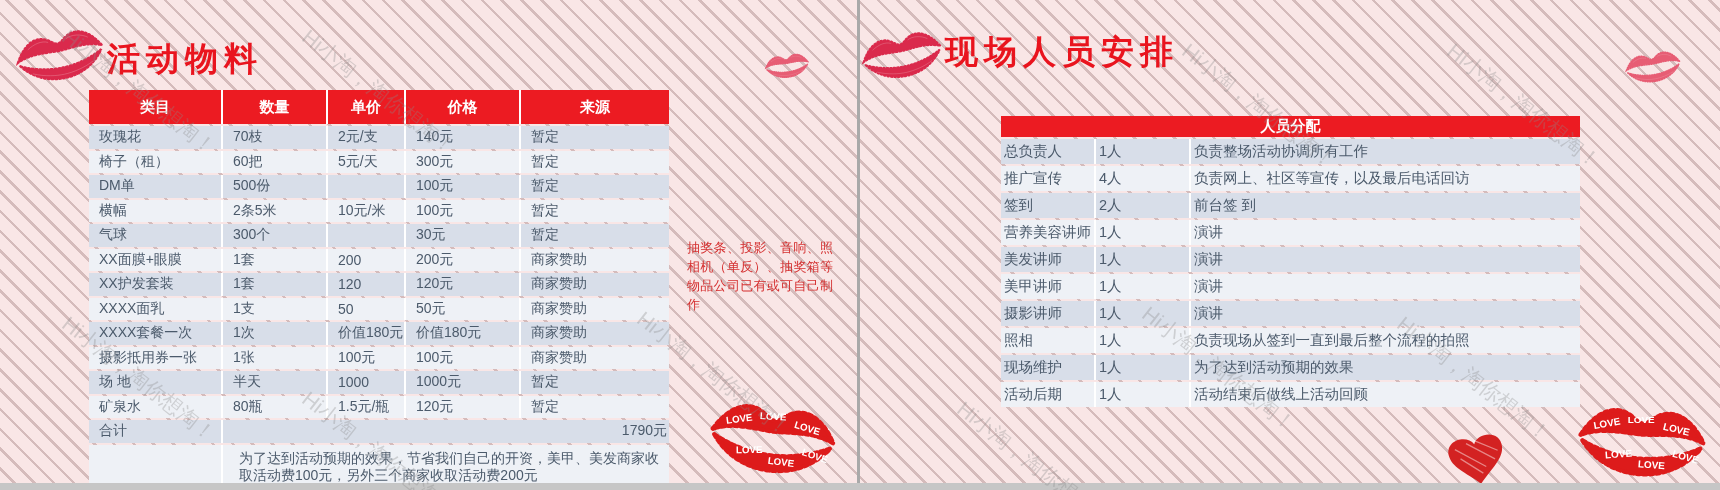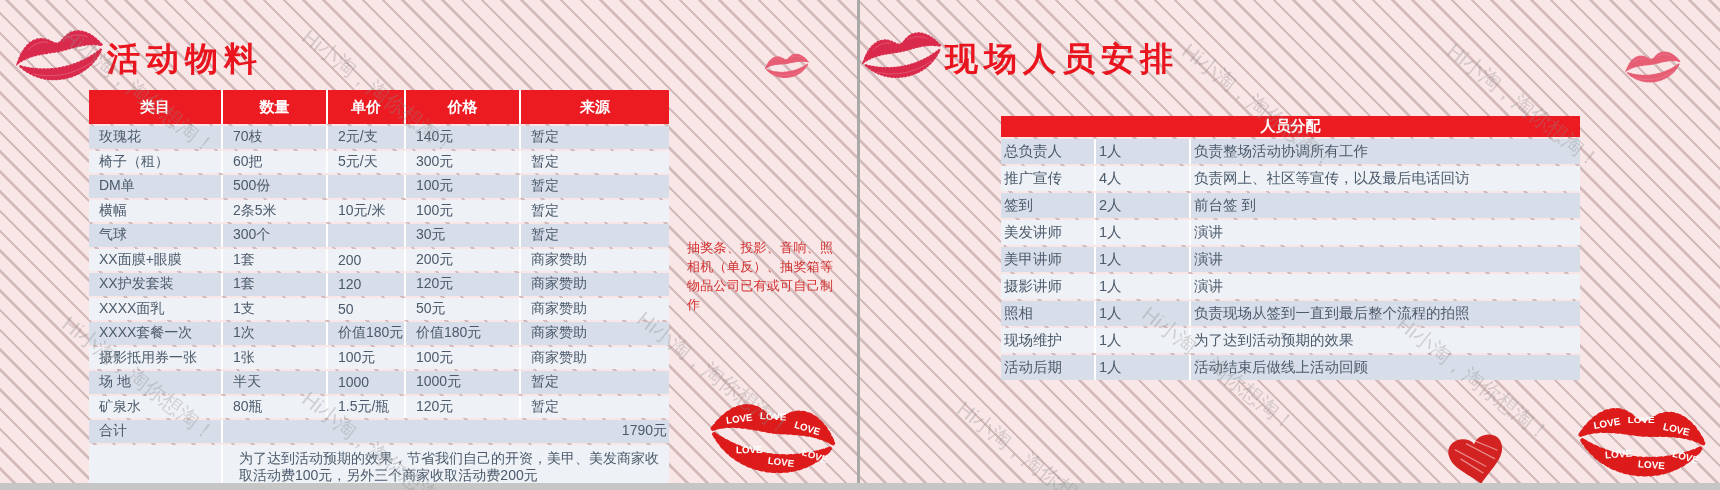--- a/index.html
+++ b/index.html
@@ -219,21 +219,21 @@
   </table>
 
   <div class="mid-note">抽奖条、投影、音响、照相机（单反）、抽奖箱等物品公司已有或可自己制作</div>
 
   <div class="divider"></div>
 
   <svg class="kiss" style="left:860px;top:24px;width:84px;height:60px;transform:rotate(-12deg);color:#da2a4c">
       <use href="#lips"></use>
     </svg>
 
-  <h1 class="title abs" style="left:944px;top:36px">现场人员安排</h1>
+  <h1 class="title abs" style="left:944px;top:29px">现场人员安排</h1>
 
   <table class="tbl tbl-right">
     <colgroup>
       <col style="width:95px">
         <col style="width:95px">
         <col style="width:389px">
     </colgroup>
     <thead>
       <tr>
         <th colspan="3">人员分配</th>
@@ -253,20 +253,25 @@
           <td>负责网上、社区等宣传，以及最后电话回访</td>
         </tr>
 
         <tr>
           <td>签到</td>
           <td>2人</td>
           <td>前台签 到</td>
         </tr>
 
 
+        <tr>
+          <td>营养美容讲师</td>
+          <td>1人</td>
+          <td>演讲</td>
+        </tr>
 
         <tr>
           <td>美发讲师</td>
           <td>1人</td>
           <td>演讲</td>
         </tr>
 
         <tr>
           <td>美甲讲师</td>
           <td>1人</td>

